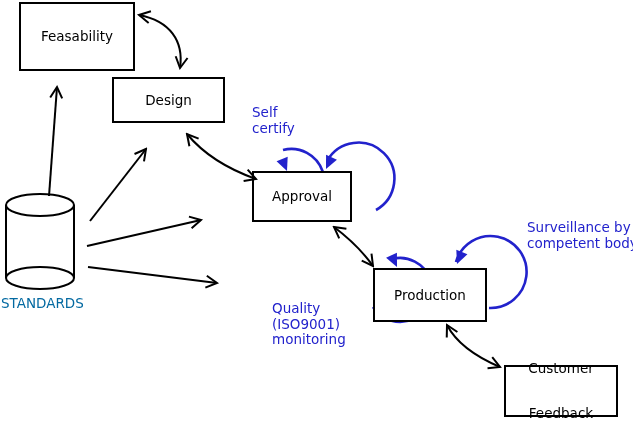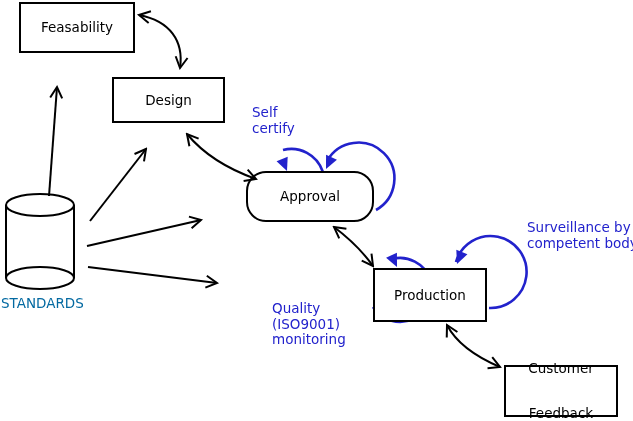--- a/index.html
+++ b/index.html
@@ -61,29 +61,29 @@
 
     <path d="M262,197 A33,33 0 1 0 283,150" fill="none" stroke="#2222CC" stroke-width="2.6"></path>
 
     <path d="M327,161 A36,36 0 1 1 376,210" fill="none" stroke="#2222CC" stroke-width="2.6"></path>
 
     <path d="M373,307 A32,32 0 1 0 392,259" fill="none" stroke="#2222CC" stroke-width="2.6"></path>
 
     <path d="M456,262 A36,36 0 1 1 489,308" fill="none" stroke="#2222CC" stroke-width="2.6"></path>
   </svg>
 
-  <div class="node" style="left:19px; top:2px; width:116px; height:51px;text-align:right;">
+  <div class="node" style="left:19px; top:2px; width:116px; height:69px;text-align:right;">
     <span>Feasability</span>
   </div>
 
   <div class="node" style="left:112px; top:77px; width:113px; height:46px;">
     <span>Design</span>
   </div>
 
-  <div class="node" style="left:246px; top:171px; width:128px; height:51px;border-radius:20px;">
+  <div class="node" style="left:252px; top:171px; width:100px; height:51px;">
     <span>Approval</span>
   </div>
 
   <div class="node" style="left:373px; top:268px; width:114px; height:54px;">
     <span>Production</span>
   </div>
 
   <div class="node" style="left:504px; top:365px; width:114px; height:52px;gap:28px;">
     <span>Customer</span>
     <span>Feedback</span>

